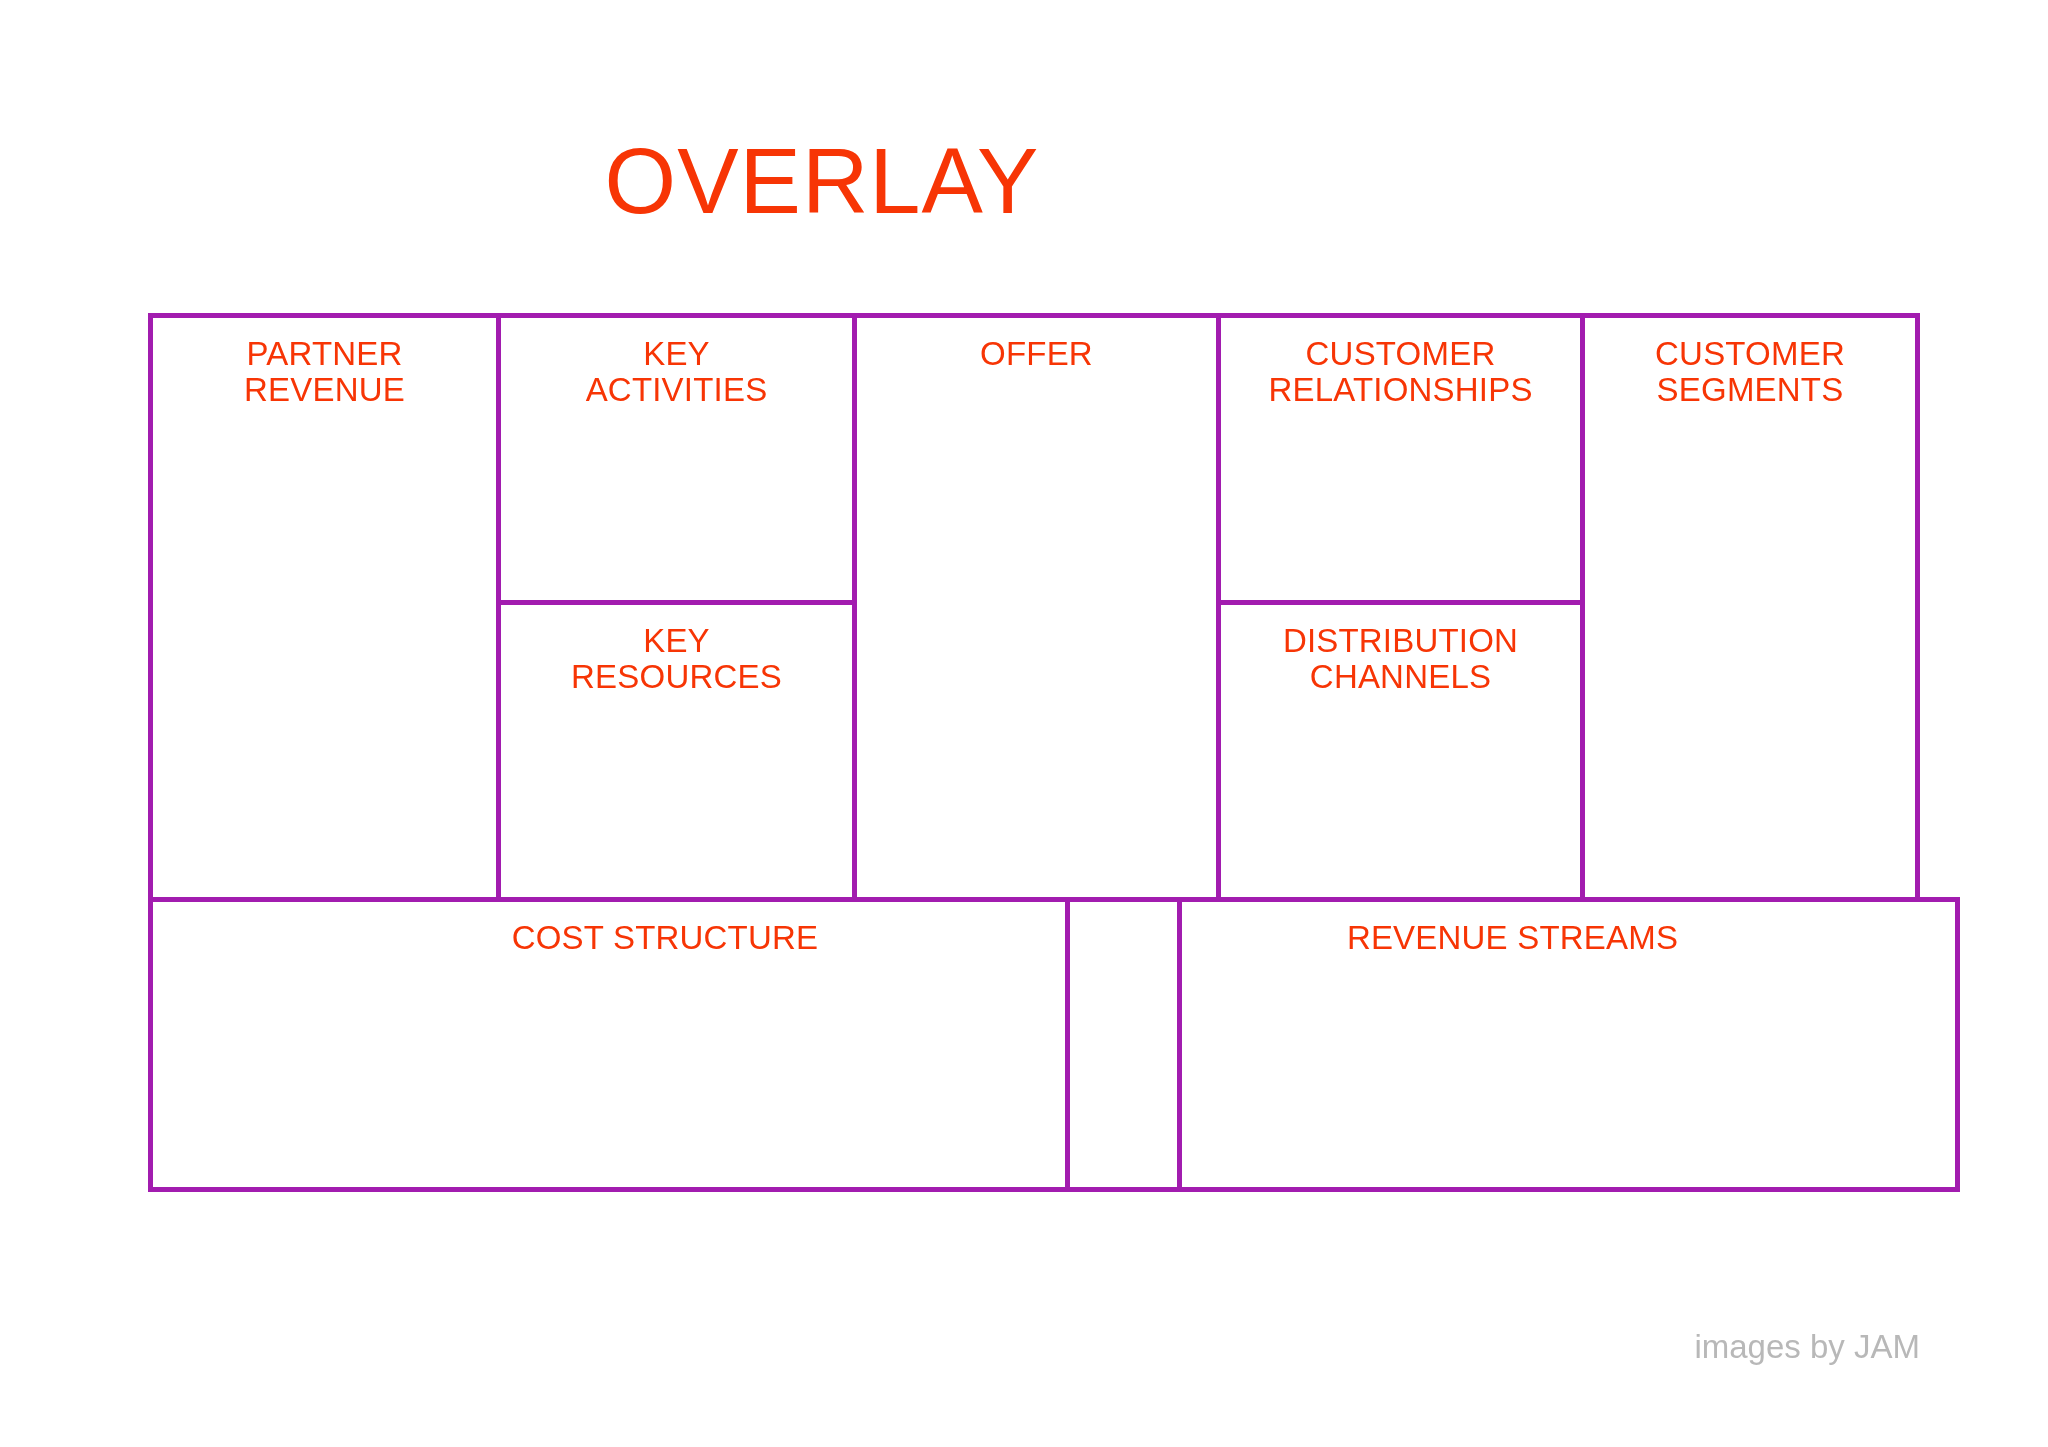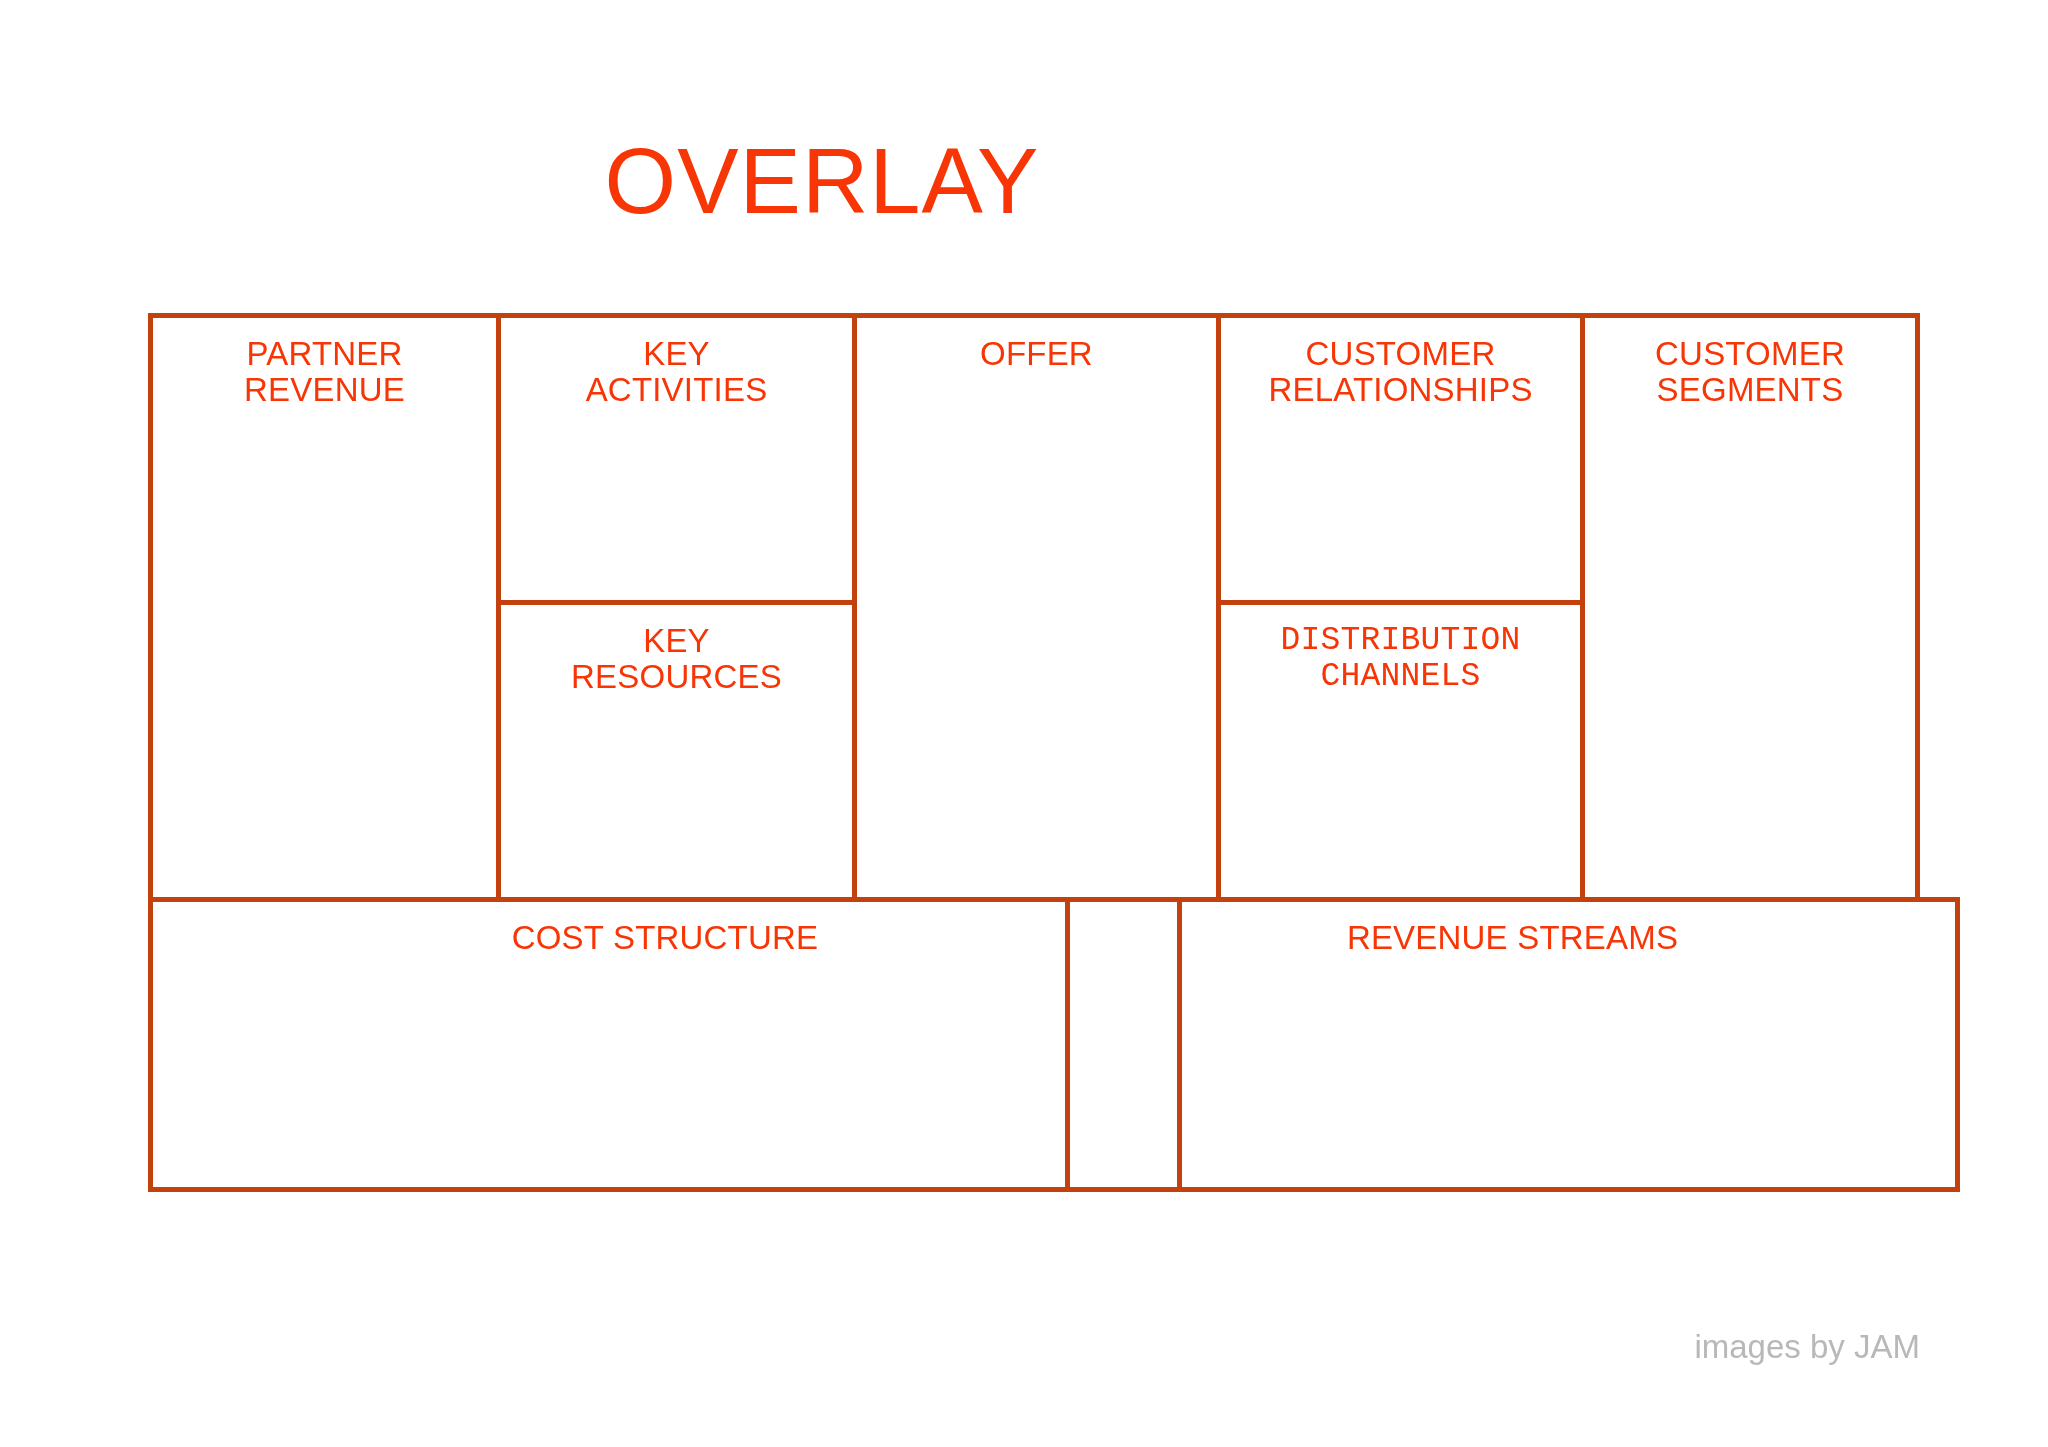--- a/index.html
+++ b/index.html
@@ -44,21 +44,21 @@
     position: absolute;
     left: 148px;
     top: 313px;
     width: 1772px;
     height: 879px;
   }
 
   .cell {
     position: absolute;
     box-sizing: border-box;
-    border: 5px solid #c2410c;
+    border: 5px solid #a21caf;
     background: transparent;
   }
 
   .cell-label {
     position: absolute;
     left: 0;
     right: 0;
     top: 18px;
     text-align: center;
     color: #f73505;
@@ -118,21 +118,21 @@
       </div>
     </div>
 
     <div class="cell" style="left:1068px; top:0px; width:369px; height:292px;">
       <div class="cell-label">
         <div>CUSTOMER</div>
         <div>RELATIONSHIPS</div>
       </div>
     </div>
 
-    <div class="cell" style="left:1068px; top:287px; width:369px; height:302px;font-family:Liberation Mono, monospace;">
+    <div class="cell" style="left:1068px; top:287px; width:369px; height:302px;">
       <div class="cell-label">
         <div>DISTRIBUTION</div>
         <div>CHANNELS</div>
       </div>
     </div>
 
     <div class="cell" style="left:1432px; top:0px; width:340px; height:589px;">
       <div class="cell-label">
         <div>CUSTOMER</div>
         <div>SEGMENTS</div>

